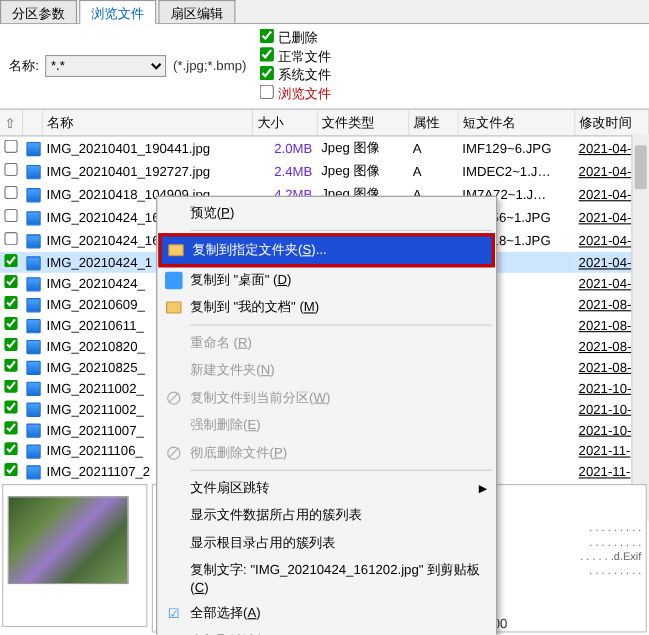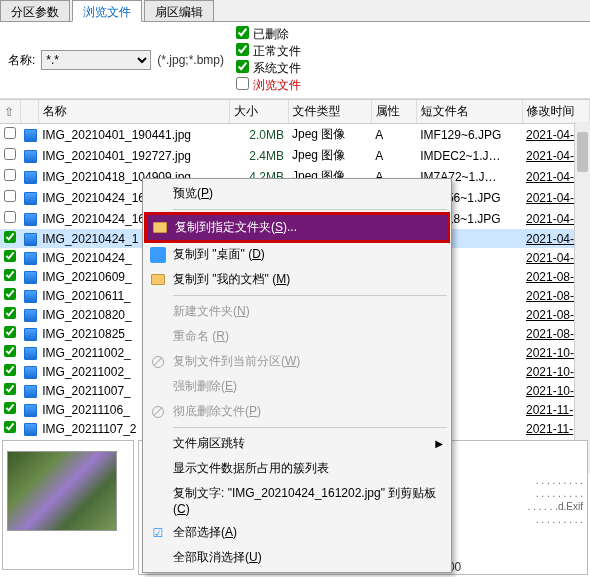--- a/index.html
+++ b/index.html
@@ -14,34 +14,34 @@
   .cb-group input { accent-color: #009900; width:13px; height:13px;}
   .cb-group.red input { accent-color:#cc0000; }
   .table-wrap { height: 375px; overflow:hidden; border-top:1px solid #ccc; position:relative;}
   table { width:100%; border-collapse:collapse; table-layout:fixed;}
   thead th { text-align:left; font-weight:normal; padding:3px 4px; background:#f5f5f5; border-right:1px solid #ddd; border-bottom:1px solid #ccc; white-space:nowrap; overflow:hidden;}
   tbody td { padding:2px 4px; white-space:nowrap; overflow:hidden; text-overflow:ellipsis; }
   tbody tr.sel { background:#cde6ff; }
   .col-cb { width:18px; text-align:center;}
   .col-ico { width:16px; }
   .col-name { width:170px;}
-  .col-size { width:52px; text-align:right; color:#14532d;}
+  .col-size { width:52px; text-align:right; color:#6d28d9;}
   .col-type { width:74px;}
   .col-attr { width:40px;}
   .col-short{ width:94px;}
   .col-date { width:60px;text-decoration:underline;}
   .row-cb { width:12px; height:12px; accent-color:#009900;}
   .file-ico { display:inline-block; width:13px; height:13px; background:linear-gradient(#4aa3ff,#1a6fd6); border:1px solid #1a6fd6; border-radius:1px; vertical-align:middle;}
   .hdr-arrow { float:left; color:#666; margin-right:3px;}
   .thumb-pane { position:absolute; left:2px; top:440px; width:132px; height:130px; border:1px solid #bbb; padding:4px; background:#fff; overflow:hidden;}
   .thumb-img { width:110px; height:80px; margin-top:6px; background:linear-gradient(135deg,#3a5a2a 0%,#6a8a4a 30%,#9a7aca 50%,#4a6a3a 70%,#7a9a5a 100%); border:1px solid #999;}
   .hex-pane { position:absolute; left:138px; top:440px; right:2px; bottom:2px; border:1px solid #bbb; background:#fff; padding:4px; font-family:Consolas,monospace; font-size:11px; color:#333; line-height:1.3; overflow:hidden; white-space:pre;}
   .context-menu { position:absolute; left:142px; top:178px; width:310px; background:#f4f4f4; border:1px solid #999; box-shadow:3px 3px 5px rgba(0,0,0,0.3); z-index:100; padding:2px;}
   .cm-item { display:flex; align-items:center; padding:4px 6px 4px 28px; cursor:pointer; position:relative;}
-  .cm-item.highlight { background:#701a75; color:#fff; border:3px solid #cc0000; margin:-1px;}
+  .cm-item.highlight { background:#1d4ed8; color:#fff; border:3px solid #cc0000; margin:-1px;}
   .cm-item.disabled { color:#999;}
   .cm-sep { height:1px; background:#ccc; margin:3px 2px 3px 28px;}
   .cm-ico { position:absolute; left:5px; width:16px; height:16px; display:flex; align-items:center; justify-content:center; font-size:12px;}
   .cm-arrow { position:absolute; right:6px; font-size:10px;}
   .folder-ico{width:14px;height:11px;background:#f5c96b;border:1px solid #c9953b;border-radius:1px;}
   .no-ico{width:12px;height:12px;border:1px solid #aaa;border-radius:50%;position:relative;}
   .no-ico::after{content:"";position:absolute;left:-1px;top:4px;width:12px;height:1px;background:#aaa;transform:rotate(-45deg);}
   .scroll-v{position:absolute;right:0;top:22px;bottom:0;width:16px;background:#eee;border-left:1px solid #ccc;}
   .scroll-v .thumb-sb{position:absolute;left:2px;right:2px;top:10px;height:40px;background:#c0c0c0;border-radius:2px;}
   .underline{text-decoration:underline;}
@@ -301,24 +301,24 @@
       <span>复制到 "桌面"  (<span class="underline">D</span>)</span>
     </div>
     <div class="cm-item">
       <span class="cm-ico">
         <span class="folder-ico"></span>
       </span>
       <span>复制到 "我的文档"  (<span class="underline">M</span>)</span>
     </div>
     <div class="cm-sep"></div>
     <div class="cm-item disabled">
+      <span>重命名 (<span class="underline">R</span>)</span>
+    </div>
+    <div class="cm-item disabled">
       <span>新建文件夹(<span class="underline">N</span>)</span>
-    </div>
-    <div class="cm-item disabled">
-      <span>重命名 (<span class="underline">R</span>)</span>
     </div>
     <div class="cm-item disabled">
       <span class="cm-ico">
         <span class="no-ico"></span>
       </span>
       <span>复制文件到当前分区(<span class="underline">W</span>)</span>
     </div>
     <div class="cm-item disabled">
       <span>强制删除(<span class="underline">E</span>)</span>
     </div>
@@ -328,20 +328,23 @@
       </span>
       <span>彻底删除文件(<span class="underline">P</span>)</span>
     </div>
     <div class="cm-sep"></div>
     <div class="cm-item">
       <span>文件扇区跳转</span>
       <span class="cm-arrow">▶</span>
     </div>
     <div class="cm-item">
       <span>显示文件数据所占用的簇列表</span>
+    </div>
+    <div class="cm-item">
+      <span>显示根目录占用的簇列表</span>
     </div>
     <div class="cm-item">
       <span>复制文字: "IMG_20210424_161202.jpg" 到剪贴板(<span class="underline">C</span>)</span>
     </div>
     <div class="cm-item">
       <span class="cm-ico" style="color:#2b90ff;">☑</span>
       <span>全部选择(<span class="underline">A</span>)</span>
     </div>
     <div class="cm-item">
       <span>全部取消选择(<span class="underline">U</span>)</span>

